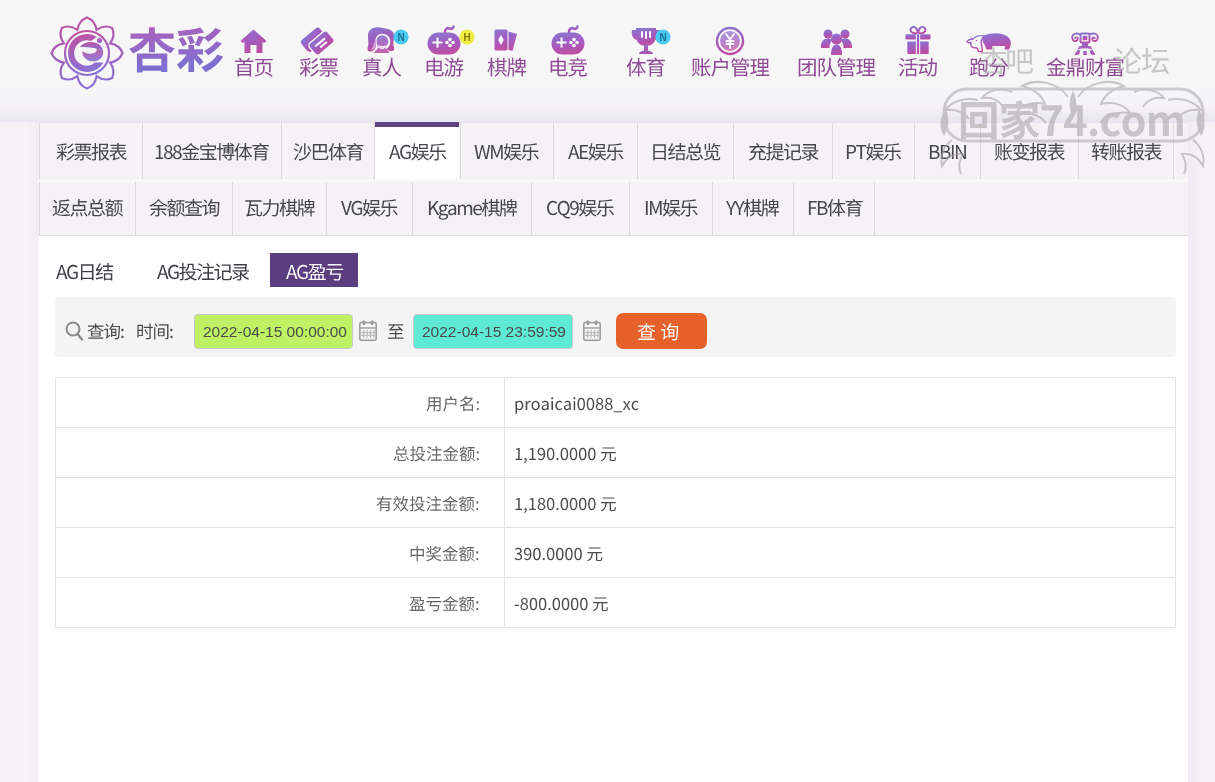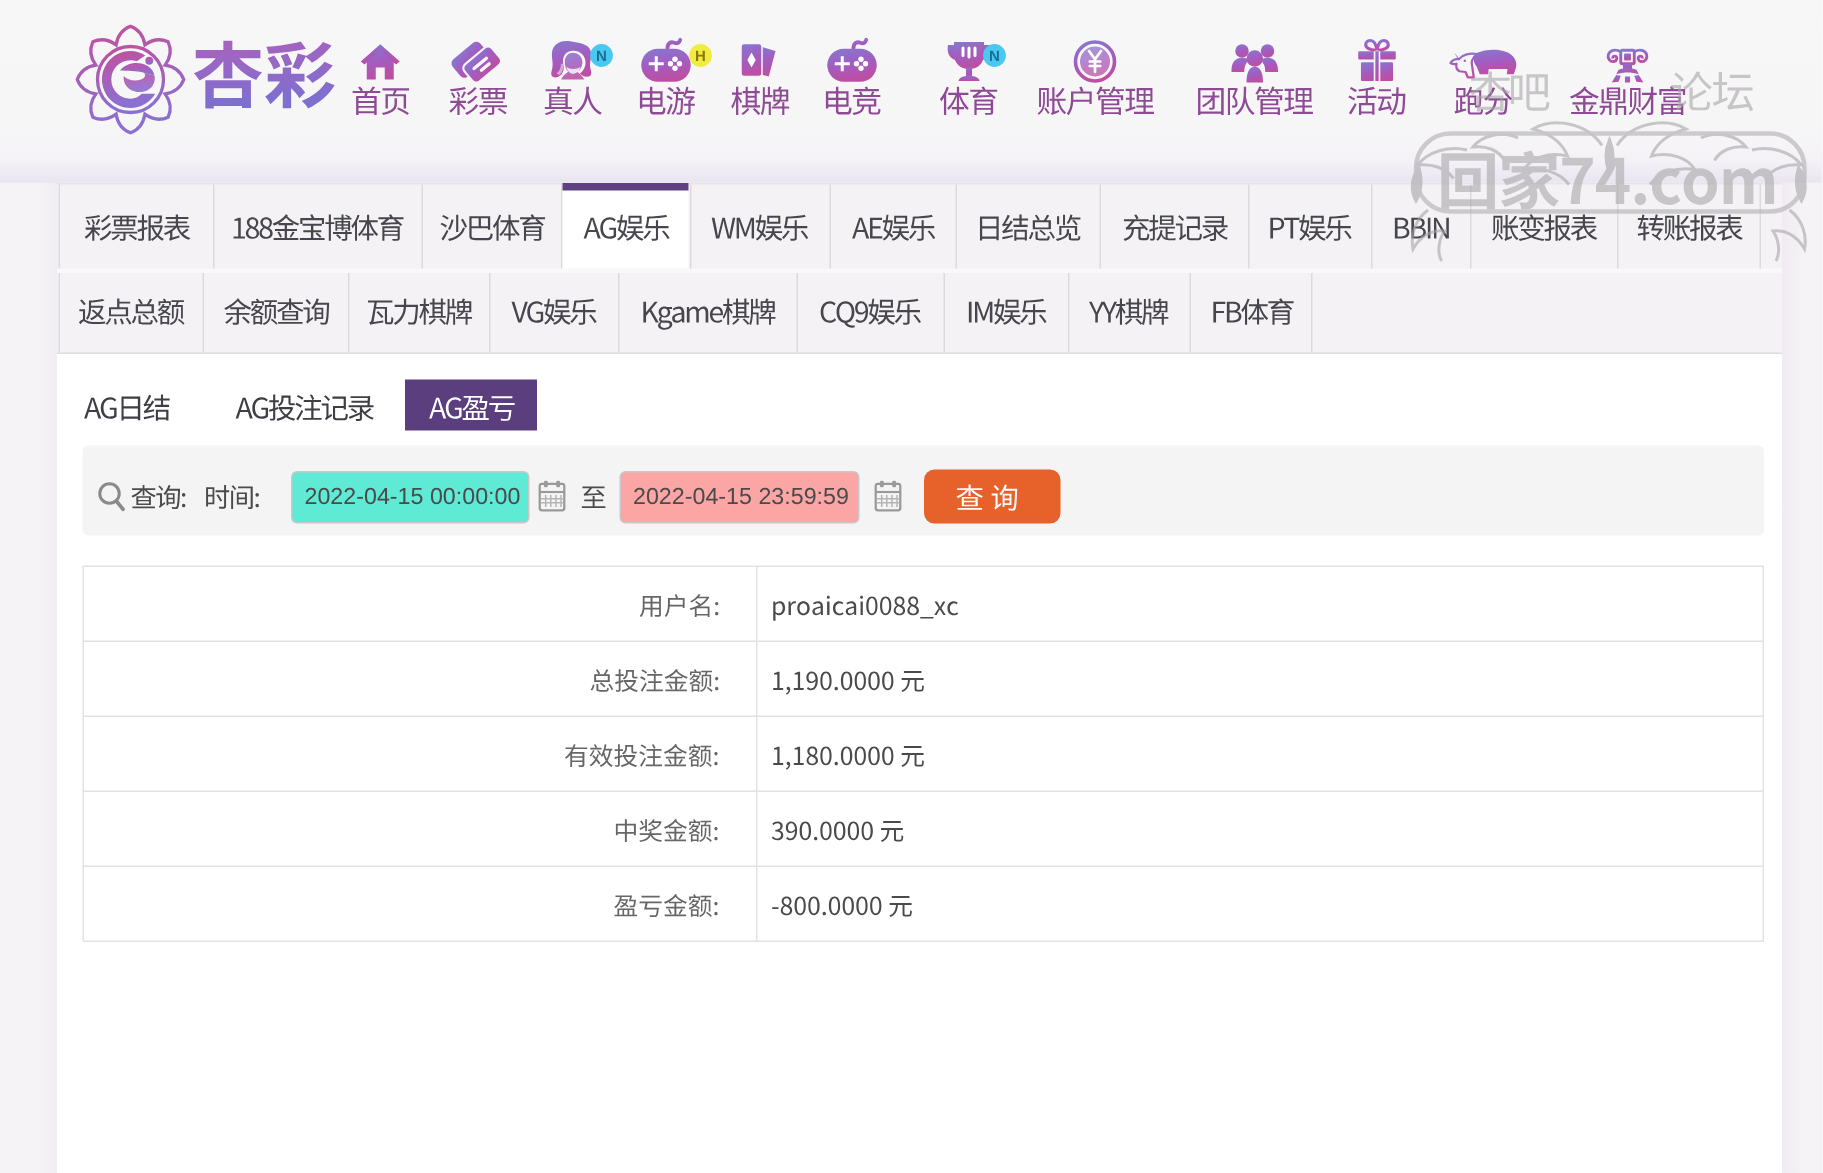--- a/index.html
+++ b/index.html
@@ -291,22 +291,22 @@
 <svg class="ic" style="left:64px;top:320px" width="20" height="22" viewBox="0 0 20 22">
 <circle cx="9" cy="9" r="6.5" fill="none" stroke="#8a8a8a" stroke-width="2"></circle>
     <path d="M13.5 14 L18 19.5" stroke="#8a8a8a" stroke-width="2.4" stroke-linecap="round"></path>
   </svg>
 <svg class="t" style="left:87px;top:320.1px" width="39" height="24" viewBox="0 -18 39 24">
     <path d="M5.2 -3.8H12.3V-2.3H5.2ZM5.2 -6.2H12.3V-4.7H5.2ZM3.9 -7.1V-1.4H13.6V-7.1ZM1.3 -0.4V0.8H16.3V-0.4ZM8.1 -14.7V-12.5H1V-11.3H6.6C5.1 -9.7 2.8 -8.2 0.6 -7.4C0.9 -7.2 1.3 -6.7 1.5 -6.4C3.9 -7.3 6.5 -9.2 8.1 -11.2V-7.6H9.3V-11.3C11 -9.2 13.6 -7.4 16 -6.5C16.2 -6.8 16.6 -7.4 16.9 -7.6C14.7 -8.3 12.3 -9.7 10.8 -11.3H16.5V-12.5H9.3V-14.7Z M18.5 -13.6C19.4 -12.8 20.4 -11.6 20.9 -10.9L21.8 -11.8C21.3 -12.5 20.3 -13.6 19.4 -14.3ZM17.2 -9.2V-7.9H19.7V-1.9C19.7 -1.2 19.2 -0.6 18.9 -0.4C19.1 -0.2 19.4 0.4 19.5 0.7C19.8 0.4 20.3 -0 23.2 -2.3C23.1 -2.5 22.9 -3 22.8 -3.4L21 -2V-9.2ZM25.4 -14.7C24.6 -12.5 23.4 -10.3 22 -8.9C22.3 -8.7 22.9 -8.2 23.1 -8C23.8 -8.8 24.5 -9.8 25.1 -10.9H31.7C31.4 -3.6 31.1 -0.8 30.6 -0.2C30.4 0.1 30.2 0.1 29.9 0.1C29.5 0.1 28.5 0.1 27.4 0C27.7 0.4 27.8 0.9 27.9 1.3C28.8 1.3 29.8 1.4 30.4 1.3C31 1.2 31.4 1.1 31.7 0.6C32.4 -0.3 32.7 -3.1 33 -11.4C33 -11.6 33 -12.1 33 -12.1H25.8C26.1 -12.8 26.4 -13.6 26.7 -14.4ZM28.3 -5.1V-3.2H25.2V-5.1ZM28.3 -6.2H25.2V-8.1H28.3ZM24 -9.2V-1.1H25.2V-2.1H29.4V-9.2Z M35.4 -6.8C36.1 -6.8 36.6 -7.3 36.6 -8.1C36.6 -8.8 36.1 -9.3 35.4 -9.3C34.8 -9.3 34.3 -8.8 34.3 -8.1C34.3 -7.3 34.8 -6.8 35.4 -6.8ZM35.4 0.2C36.1 0.2 36.6 -0.3 36.6 -1C36.6 -1.7 36.1 -2.2 35.4 -2.2C34.8 -2.2 34.3 -1.7 34.3 -1C34.3 -0.3 34.8 0.2 35.4 0.2Z" fill="#4b4a4c"></path>
   </svg>
 <svg class="t" style="left:136px;top:320.1px" width="39" height="24" viewBox="0 -18 39 24">
     <path d="M8.3 -7.9C9.2 -6.6 10.4 -4.7 11 -3.6L12.1 -4.3C11.5 -5.4 10.3 -7.2 9.4 -8.5ZM5.7 -7V-3H2.7V-7ZM5.7 -8.2H2.7V-12H5.7ZM1.4 -13.2V-0.4H2.7V-1.9H6.9V-13.2ZM13.4 -14.6V-11.2H7.7V-9.9H13.4V-0.6C13.4 -0.2 13.2 -0.1 12.9 -0.1C12.5 -0.1 11.2 -0.1 9.8 -0.1C10 0.3 10.2 0.9 10.3 1.2C12.1 1.2 13.2 1.2 13.8 1C14.5 0.8 14.7 0.4 14.7 -0.6V-9.9H16.8V-11.2H14.7V-14.6Z M18.1 -10.8V1.4H19.4V-10.8ZM18.4 -13.8C19.2 -13.1 20.1 -12 20.5 -11.3L21.6 -12C21.1 -12.7 20.2 -13.7 19.4 -14.5ZM23.1 -5.2H27.3V-2.8H23.1ZM23.1 -8.6H27.3V-6.3H23.1ZM21.9 -9.7V-1.7H28.6V-9.7ZM22.7 -13.7V-12.5H31.1V-0.2C31.1 0 31.1 0.1 30.8 0.1C30.6 0.1 29.9 0.1 29.2 0.1C29.3 0.4 29.5 1 29.6 1.3C30.6 1.3 31.4 1.3 31.9 1.1C32.3 0.9 32.5 0.5 32.5 -0.2V-13.7Z M35.4 -6.8C36.1 -6.8 36.6 -7.3 36.6 -8.1C36.6 -8.8 36.1 -9.3 35.4 -9.3C34.8 -9.3 34.3 -8.8 34.3 -8.1C34.3 -7.3 34.8 -6.8 35.4 -6.8ZM35.4 0.2C36.1 0.2 36.6 -0.3 36.6 -1C36.6 -1.7 36.1 -2.2 35.4 -2.2C34.8 -2.2 34.3 -1.7 34.3 -1C34.3 -0.3 34.8 0.2 35.4 0.2Z" fill="#4b4a4c"></path>
   </svg>
-<div class="abs" style="left:194px;top:314px;width:159px;height:35px;background:#5eead4;border:1px solid #c9c7ca;border-radius:4px;font-size:15.5px;color:#4a4a4a;line-height:34px;padding-left:8px">2022-04-15 00:00:00</div>
-<div class="abs" style="left:413px;top:314px;width:160px;height:35px;background:#fca5a5;border:1px solid #c9c7ca;border-radius:4px;font-size:15.5px;color:#4a4a4a;line-height:34px;padding-left:8px">2022-04-15 23:59:59</div>
+<div class="abs" style="left:194px;top:314px;width:159px;height:35px;background:#bef264;border:1px solid #c9c7ca;border-radius:4px;font-size:15.5px;color:#4a4a4a;line-height:34px;padding-left:8px">2022-04-15 00:00:00</div>
+<div class="abs" style="left:413px;top:314px;width:160px;height:35px;background:#5eead4;border:1px solid #c9c7ca;border-radius:4px;font-size:15.5px;color:#4a4a4a;line-height:34px;padding-left:8px">2022-04-15 23:59:59</div>
 <svg class="ic" style="left:359px;top:320px" width="18" height="21" viewBox="0 0 18 21">
     <rect x="0.8" y="2.6" width="16.4" height="17.6" rx="1.5" fill="none" stroke="#9a9a9a" stroke-width="1.5"></rect>
     <rect x="3.6" y="0.5" width="2.6" height="4.4" rx="1" fill="#9a9a9a"></rect>
     <rect x="11.8" y="0.5" width="2.6" height="4.4" rx="1" fill="#9a9a9a"></rect>
     <path d="M1 8 L17 8" stroke="#9a9a9a" stroke-width="1.4"></path>
     <path d="M4.8 10 L4.8 18 M8.2 10 L8.2 18 M11.6 10 L11.6 18 M15 10 L15 18 M1.5 12.5 L16.5 12.5 M1.5 15.2 L16.5 15.2" stroke="#b5b5b5" stroke-width="1"></path>
   </svg>
 <svg class="t" style="left:387px;top:320.1px" width="20" height="24" viewBox="0 -18 20 24">
     <path d="M2.6 -7.4C3.2 -7.6 4.2 -7.6 13.7 -8.1C14.1 -7.6 14.5 -7.2 14.8 -6.8L15.9 -7.6C15 -8.8 13 -10.6 11.4 -11.7L10.4 -11C11.1 -10.5 11.9 -9.9 12.6 -9.2L4.4 -8.9C5.5 -9.9 6.7 -11.1 7.7 -12.5H16V-13.7H1.3V-12.5H6C5 -11.1 3.8 -9.9 3.3 -9.5C2.9 -9.1 2.5 -8.8 2.1 -8.7C2.3 -8.3 2.5 -7.7 2.6 -7.4ZM8.1 -7.3V-5H2.5V-3.8H8.1V-0.5H0.9V0.7H16.6V-0.5H9.4V-3.8H15.1V-5H9.4V-7.3Z" fill="#4b4a4c"></path>
   </svg>

